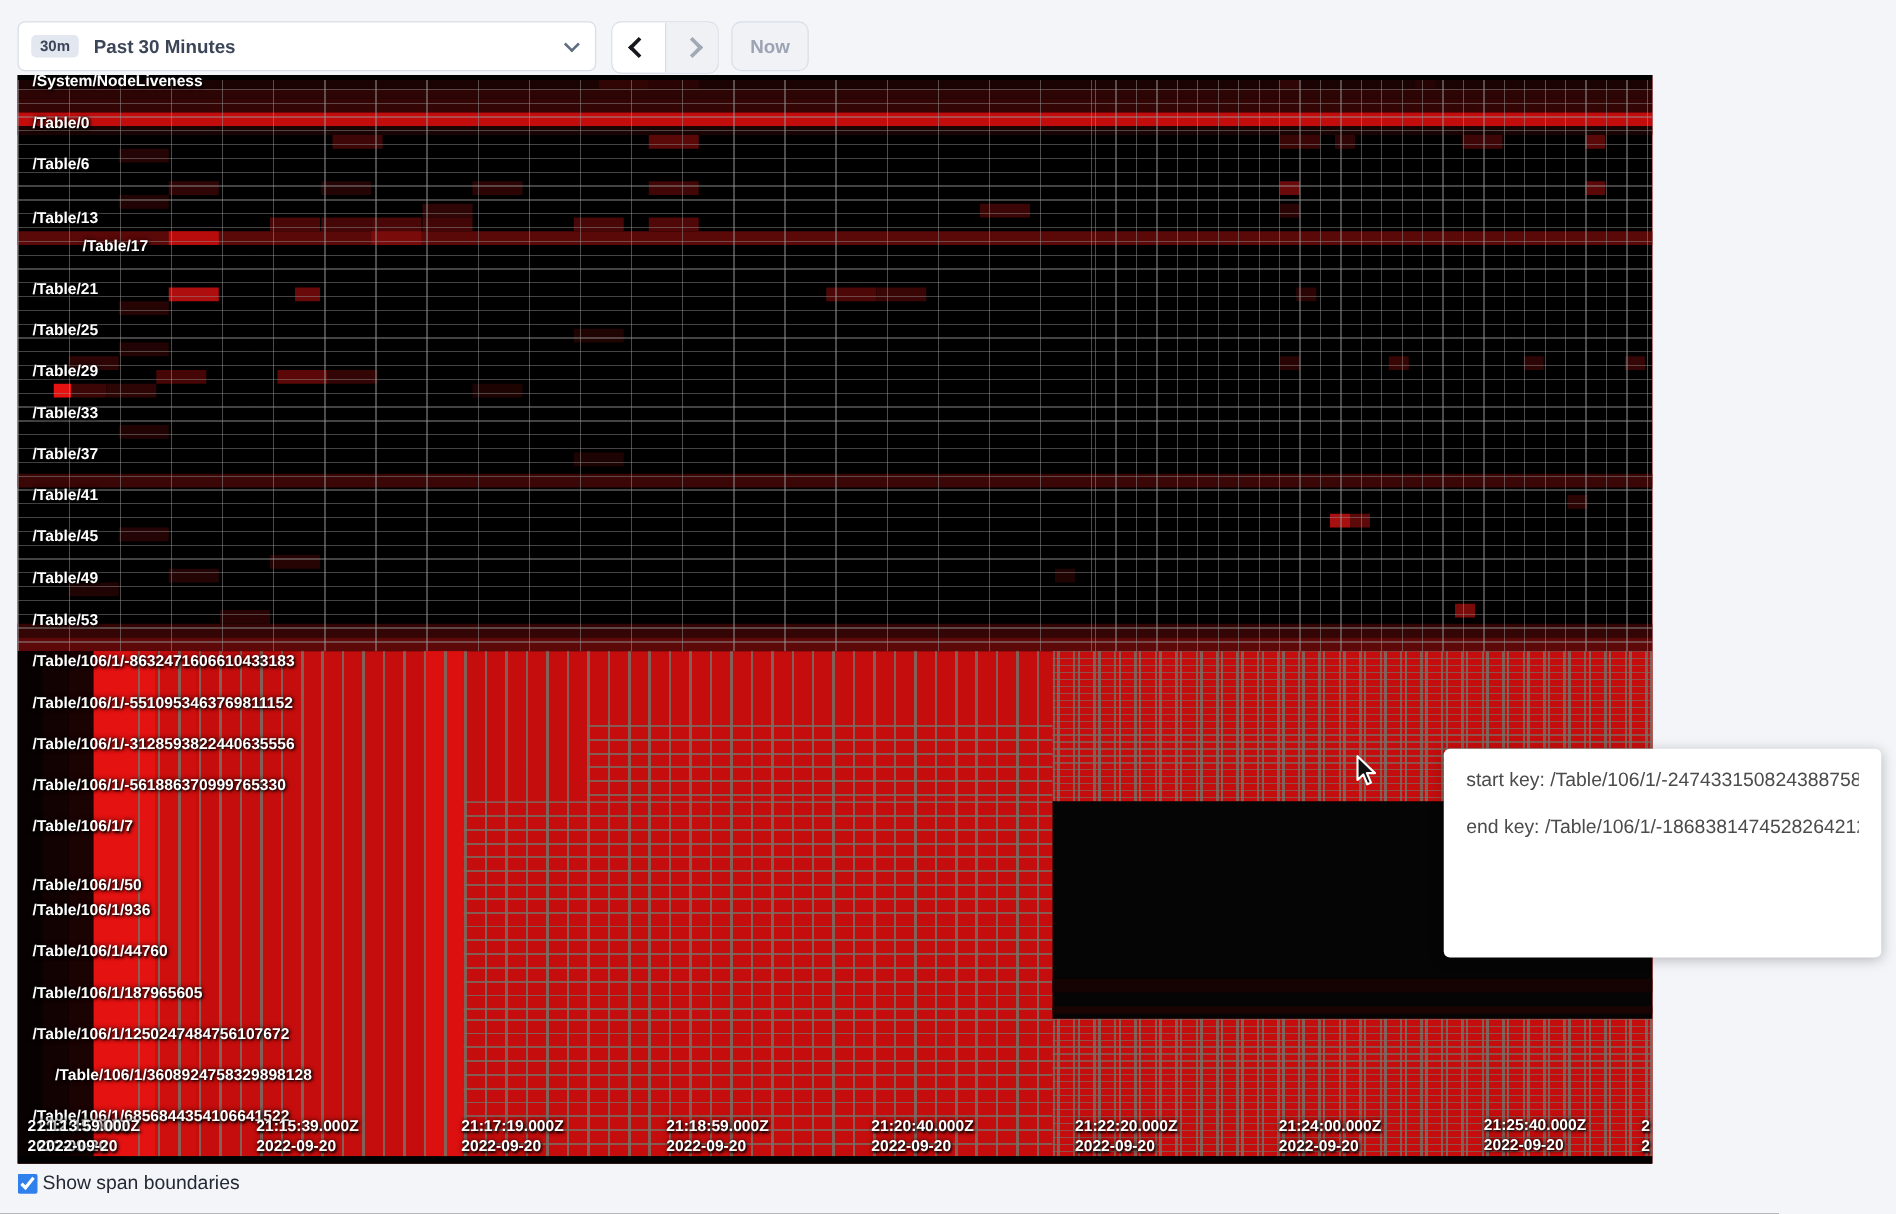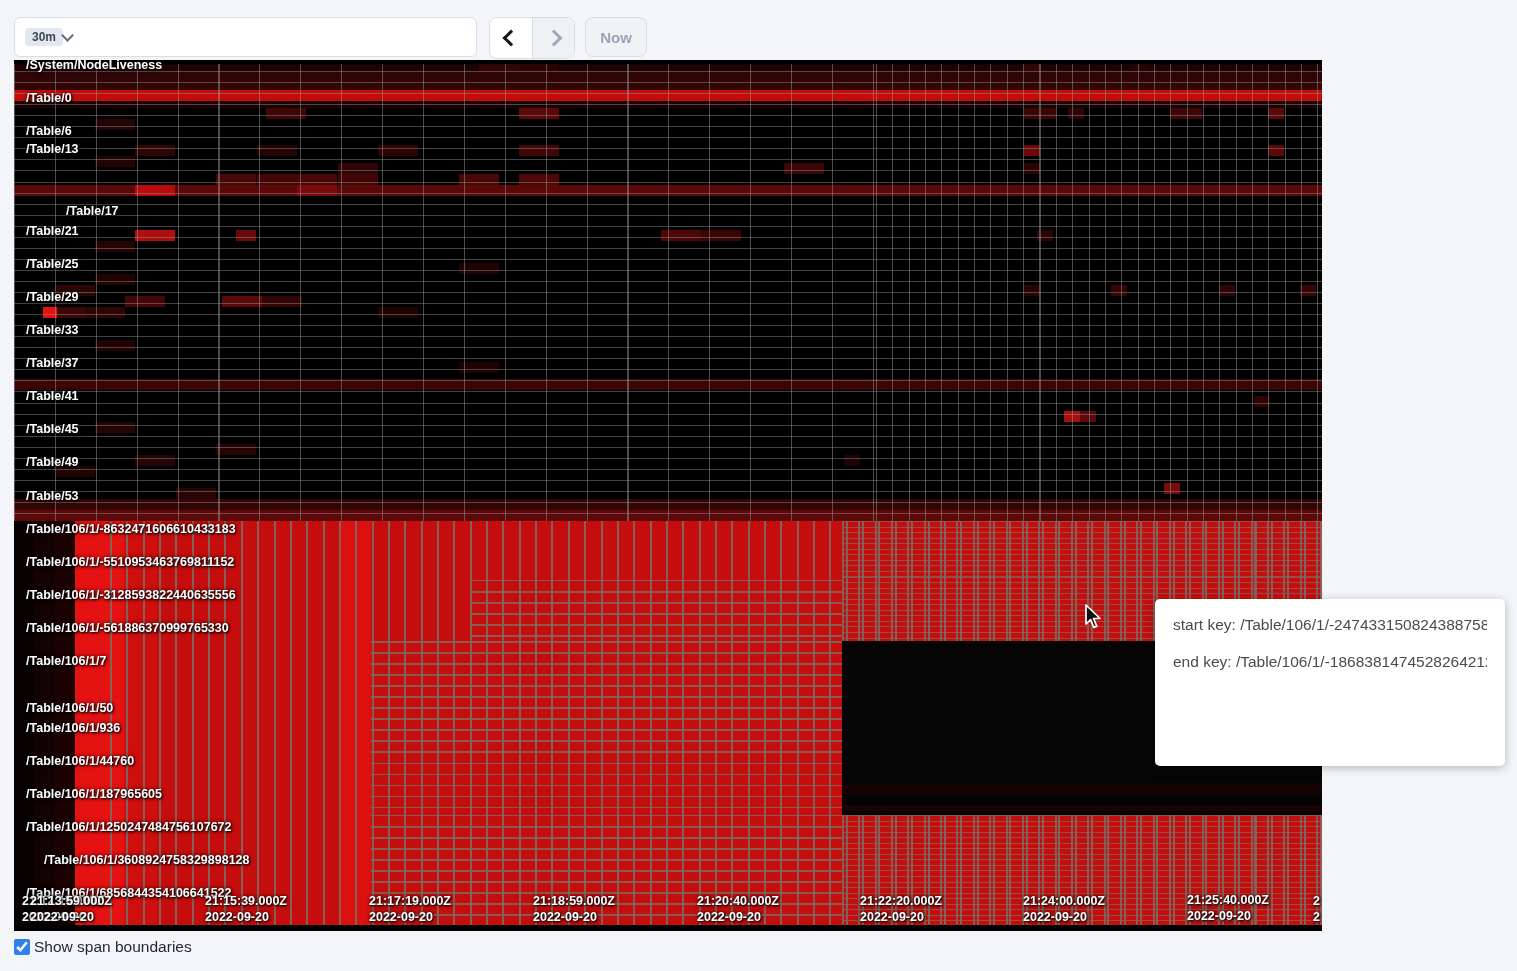--- a/index.html
+++ b/index.html
@@ -101,20 +101,21 @@
   }
   .span-toggle input{width:16px;height:16px;margin:0;accent-color:#2f80ed;cursor:pointer;}
 </style>
 </head>
 <body>
 
 <div class="page">
 
   <div class="dropdown">
     <span class="badge">30m</span>
+    <span class="range-label">Past 30 Minutes</span>
     <span class="chev chev-down"></span>
   </div>
   <div class="nav-group">
     <button class="nav-btn left">
       <span class="chev chev-left"></span>
     </button>
     <button class="nav-btn right">
       <span class="chev chev-right"></span>
     </button>
   </div>
@@ -211,22 +212,22 @@
         <div class="region grid-black" style="left: 828px; top: 581px; width: 480px; height: 174px; background: rgb(5, 5, 5);"></div>
         <div class="region grid-black" style="left: 828px; top: 723px; width: 480px; height: 11px; background: rgb(21, 2, 2);"></div>
         <div class="region grid-black" style="left: 828px; top: 745px; width: 480px; height: 6px; background: rgb(26, 3, 3);"></div>
         <div class="region" style="left: 0px; top: 0px; width: 1308px; height: 4px; background: rgb(0, 0, 0);"></div>
         <div class="region" style="left: 0px; top: 865px; width: 1308px; height: 6px; background: rgb(0, 0, 0);"></div>
       </div>
     <div id="row-labels">
         <div class="rowlabel" style="top: -2px;">/System/NodeLiveness</div>
         <div class="rowlabel" style="top: 31px;">/Table/0</div>
         <div class="rowlabel" style="top: 64px;">/Table/6</div>
-        <div class="rowlabel" style="top: 82px; text-align: center;">/Table/13</div>
-        <div class="rowlabel" style="top: 144px; padding-left: 40px;">/Table/17</div>
+        <div class="rowlabel" style="top: 107px; text-align: center;">/Table/13</div>
+        <div class="rowlabel" style="top: 130px; padding-left: 40px;">/Table/17</div>
         <div class="rowlabel" style="top: 164px;">/Table/21</div>
         <div class="rowlabel" style="top: 197px;">/Table/25</div>
         <div class="rowlabel" style="top: 230px;">/Table/29</div>
         <div class="rowlabel" style="top: 263px;">/Table/33</div>
         <div class="rowlabel" style="top: 296px;">/Table/37</div>
         <div class="rowlabel" style="top: 329px;">/Table/41</div>
         <div class="rowlabel" style="top: 362px;">/Table/45</div>
         <div class="rowlabel" style="top: 395px;">/Table/49</div>
         <div class="rowlabel" style="top: 429px;">/Table/53</div>
         <div class="rowlabel" style="top: 462px;">/Table/106/1/-8632471606610433183</div>

